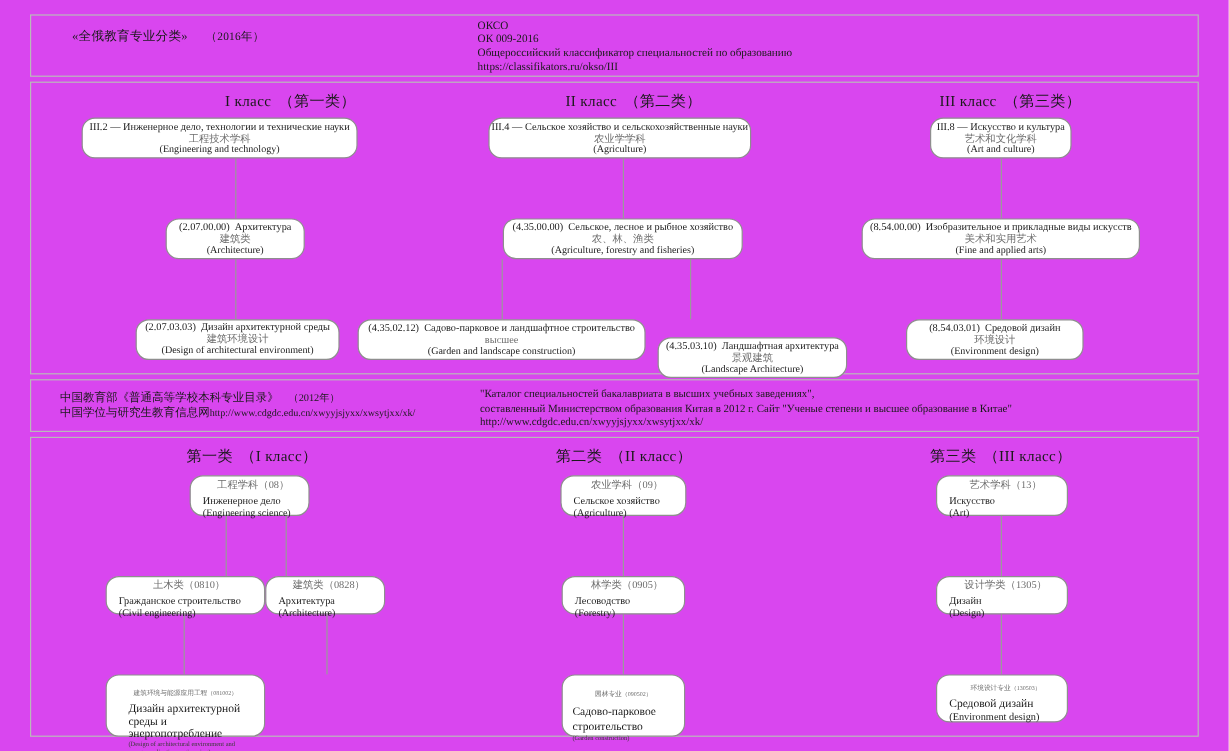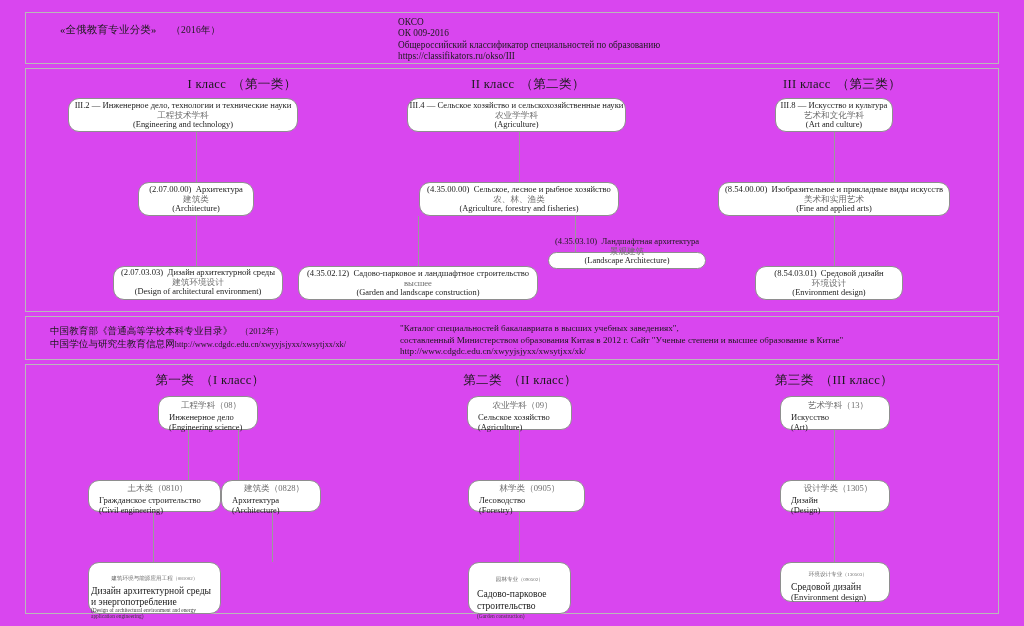--- a/index.html
+++ b/index.html
@@ -173,21 +173,21 @@
   <div class="node" style="left:113px;top:266px;width:170px;height:34px;justify-content:flex-end;">
     <span class="ln ru"><span>(2.07.03.03)</span>&nbsp;&nbsp;<span>Дизайн архитектурной среды</span></span>
     <span class="ln cn">建筑环境设计</span>
     <span class="ln en">(Design of architectural environment)</span>
   </div>
   <div class="node" style="left:298px;top:266px;width:240px;height:34px;">
     <span class="ln ru"><span>(4.35.02.12)</span>&nbsp;&nbsp;<span>Садово-парковое и ландшафтное строительство</span></span>
     <span class="ln cn">высшее</span>
     <span class="ln en">(Garden and landscape construction)</span>
   </div>
-  <div class="node" style="left:548px;top:252px;width:158px;height:17px;justify-content:flex-end;">
+  <div class="node" style="left:548px;top:281px;width:158px;height:34px;">
     <span class="ln ru"><span>(4.35.03.10)</span>&nbsp;&nbsp;<span>Ландшафтная архитектура</span></span>
     <span class="ln cn">景观建筑</span>
     <span class="ln en">(Landscape Architecture)</span>
   </div>
   <div class="node" style="left:755px;top:266px;width:148px;height:34px;">
     <span class="ln ru"><span>(8.54.03.01)</span>&nbsp;&nbsp;<span>Средовой дизайн</span></span>
     <span class="ln cn">环境设计</span>
     <span class="ln en">(Environment design)</span>
   </div>
 
@@ -249,32 +249,32 @@
   <div class="node left-al" style="left:88px;top:480px;width:133px;height:32px;">
     <span class="ln hdr"><span class="cn">土木类</span><span class="cn">（0810）</span></span>
     <span class="ln ru">Гражданское строительство</span>
     <span class="ln en">(Civil engineering)</span>
   </div>
   <div class="node left-al" style="left:221px;top:480px;width:100px;height:32px;">
     <span class="ln hdr"><span class="cn">建筑类</span><span class="cn">（0828）</span></span>
     <span class="ln ru">Архитектура</span>
     <span class="ln en">(Architecture)</span>
   </div>
-  <div class="node left-al" style="left:468px;top:480px;width:117px;height:32px;">
+  <div class="node left-al" style="left:468px;top:480px;width:103px;height:32px;">
     <span class="ln hdr"><span class="cn">林学类</span><span class="cn">（0905）</span></span>
     <span class="ln ru">Лесоводство</span>
     <span class="ln en">(Forestry)</span>
   </div>
   <div class="node left-al" style="left:780px;top:480px;width:110px;height:32px;">
     <span class="ln hdr"><span class="cn">设计学类</span><span class="cn">（1305）</span></span>
     <span class="ln ru">Дизайн</span>
     <span class="ln en">(Design)</span>
   </div>
 
-  <div class="node wrap left-al" style="left:88px;top:562px;width:133px;height:52px;padding:3px 2px;justify-content:flex-start;">
+  <div class="node wrap left-al" style="left:88px;top:562px;width:133px;height:52px;padding:3px 18px;justify-content:flex-start;">
     <span class="ln hdr" style="margin-bottom:1px;"><span class="tiny-cn">建筑环境与能源应用工程</span><span class="tiny-code">（081002）</span></span>
     <span class="ln big-ru" style="line-height:1.12;">Дизайн архитектурной среды и энергопотребление</span>
     <span class="ln tiny-en" style="line-height:1.12;">(Design of architectural environment and energy application engineering)</span>
   </div>
 
 
   <div class="node wrap left-al" style="left:468px;top:562px;width:103px;height:52px;padding:4px 8px;justify-content:flex-start;">
     <span class="ln hdr" style="margin-bottom:2px;"><span class="tiny-cn">园林专业</span><span class="tiny-code">（090502）</span></span>
     <span class="ln big-ru" style="line-height:1.3;">Садово-парковое</span>
     <span class="ln big-ru" style="line-height:1.3;">строительство</span>

